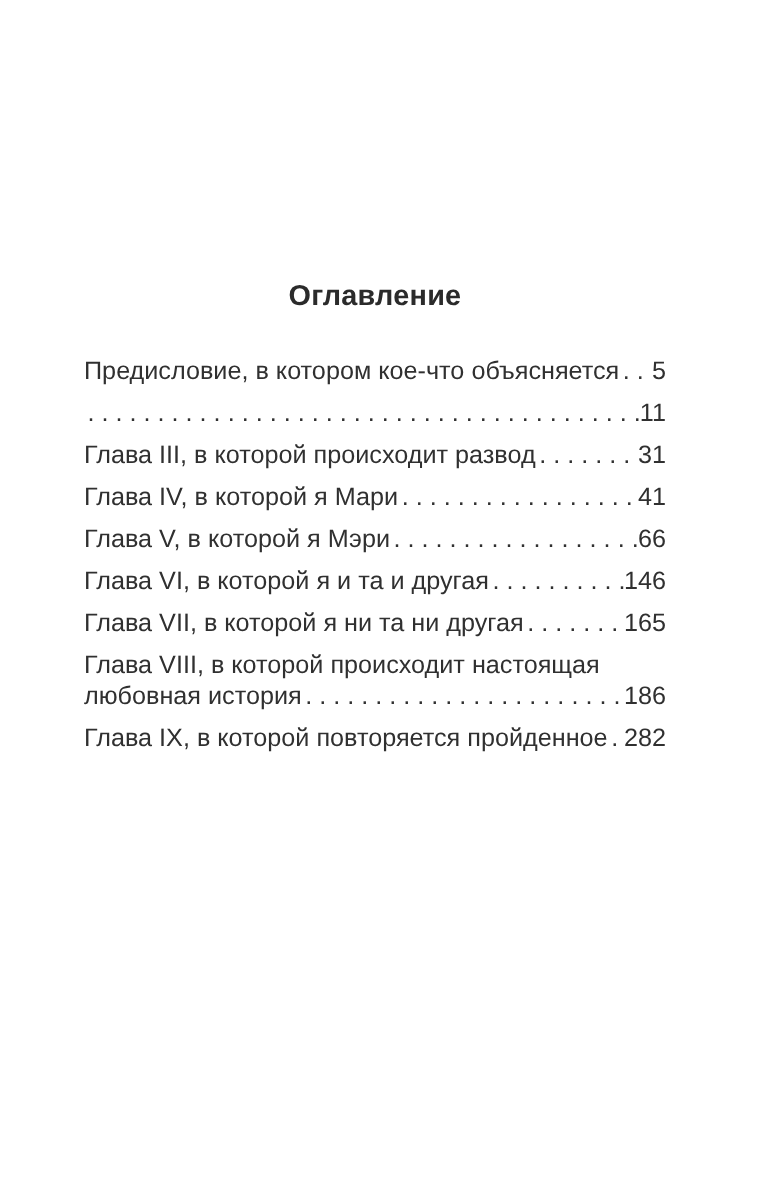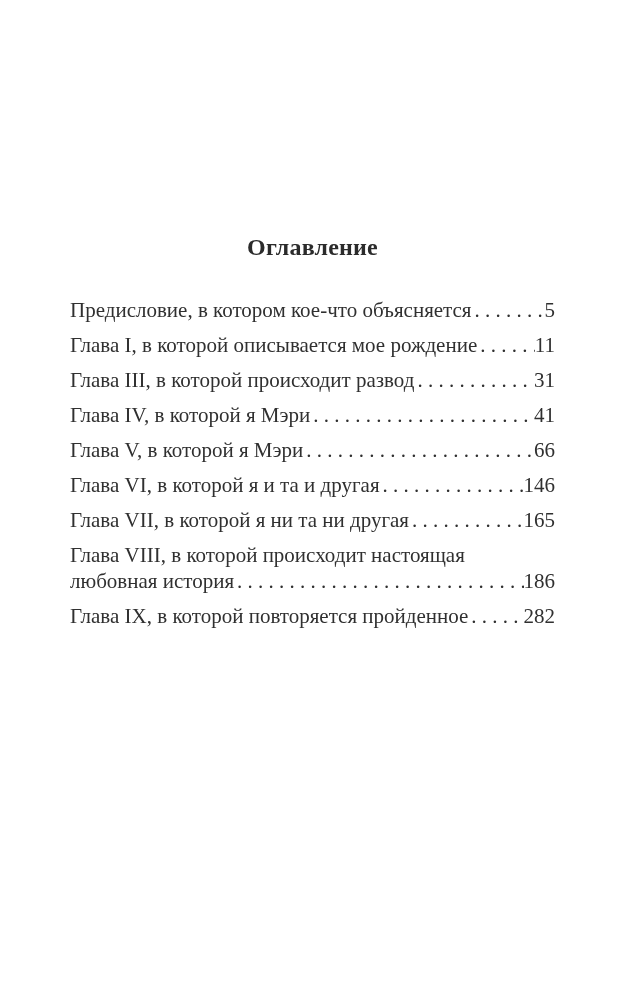--- a/index.html
+++ b/index.html
@@ -3,21 +3,21 @@
 <meta charset="utf-8">
 <style>
   * { margin: 0; padding: 0; box-sizing: border-box; }
   html, body { background: #ffffff; }
   .page {
     position: relative;
     width: 640px;
     height: 784px;
     background: #ffffff;
     overflow: hidden;
-    font-family: Liberation Serif, serif;
+    font-family: Liberation Sans, sans-serif;
     color: #303030;
   }
   .content {
     margin: 0 85px 0 70px;
     padding-top: 233px;
   }
   .toc-title {
     text-align: center;
     font-size: 24px;
     font-weight: bold;
@@ -74,38 +74,37 @@
       <div class="entry">
         <div class="entry-row">
           <span class="entry-text">Предисловие, в котором кое-что объясняется</span>
           <span class="leader"></span>
           <span class="page-num">5</span>
         </div>
       </div>
 
       <div class="entry">
         <div class="entry-row">
-          <span class="entry-text">Глава I, в которой описывается мое рождение</span>
           <span class="leader"></span>
           <span class="page-num">11</span>
         </div>
       </div>
 
 
       <div class="entry">
         <div class="entry-row">
           <span class="entry-text">Глава III, в которой происходит развод</span>
           <span class="leader"></span>
           <span class="page-num">31</span>
         </div>
       </div>
 
       <div class="entry">
         <div class="entry-row">
-          <span class="entry-text">Глава IV, в которой я Мэри</span>
+          <span class="entry-text">Глава IV, в которой я Мари</span>
           <span class="leader"></span>
           <span class="page-num">41</span>
         </div>
       </div>
 
       <div class="entry">
         <div class="entry-row">
           <span class="entry-text">Глава V, в которой я Мэри</span>
           <span class="leader"></span>
           <span class="page-num">66</span>

